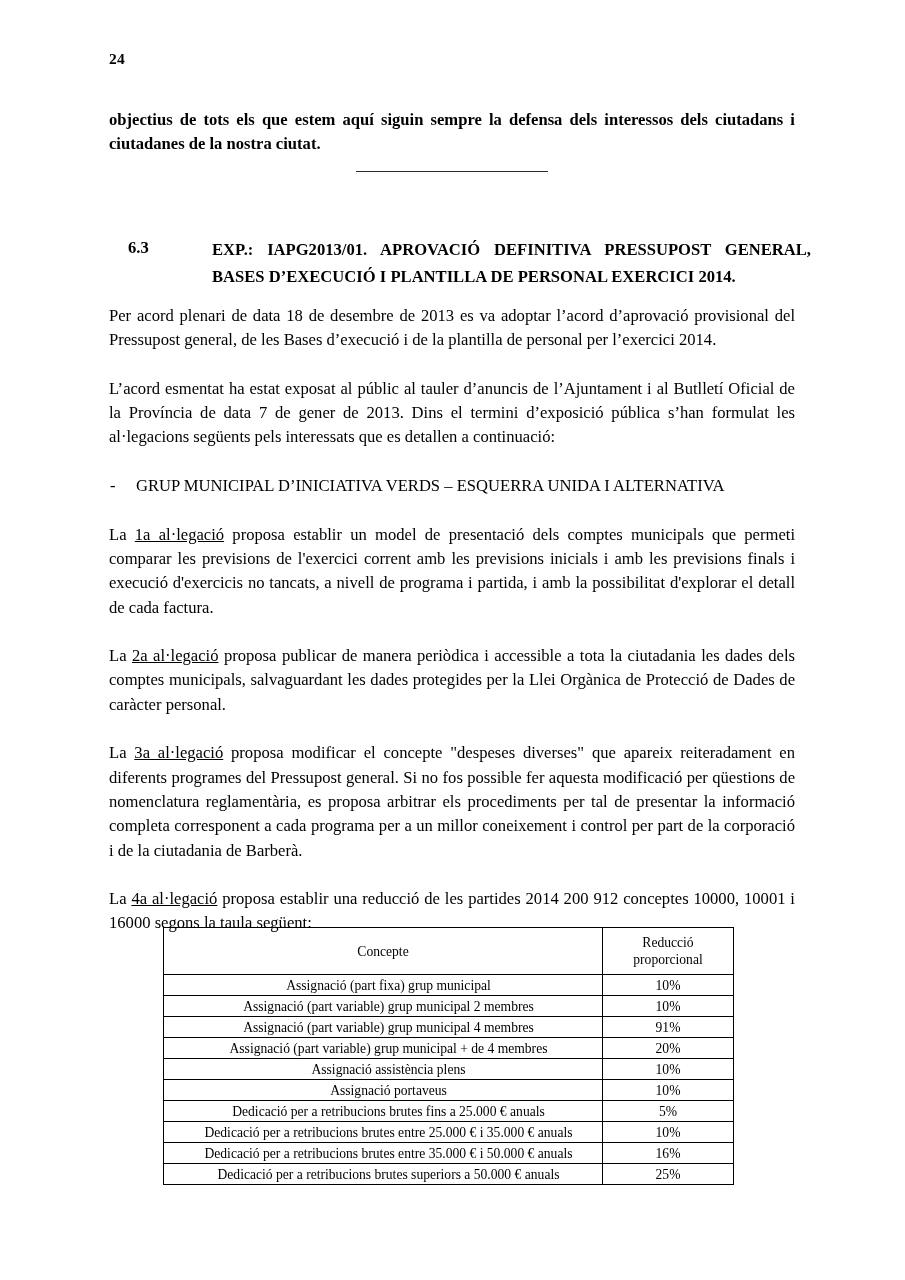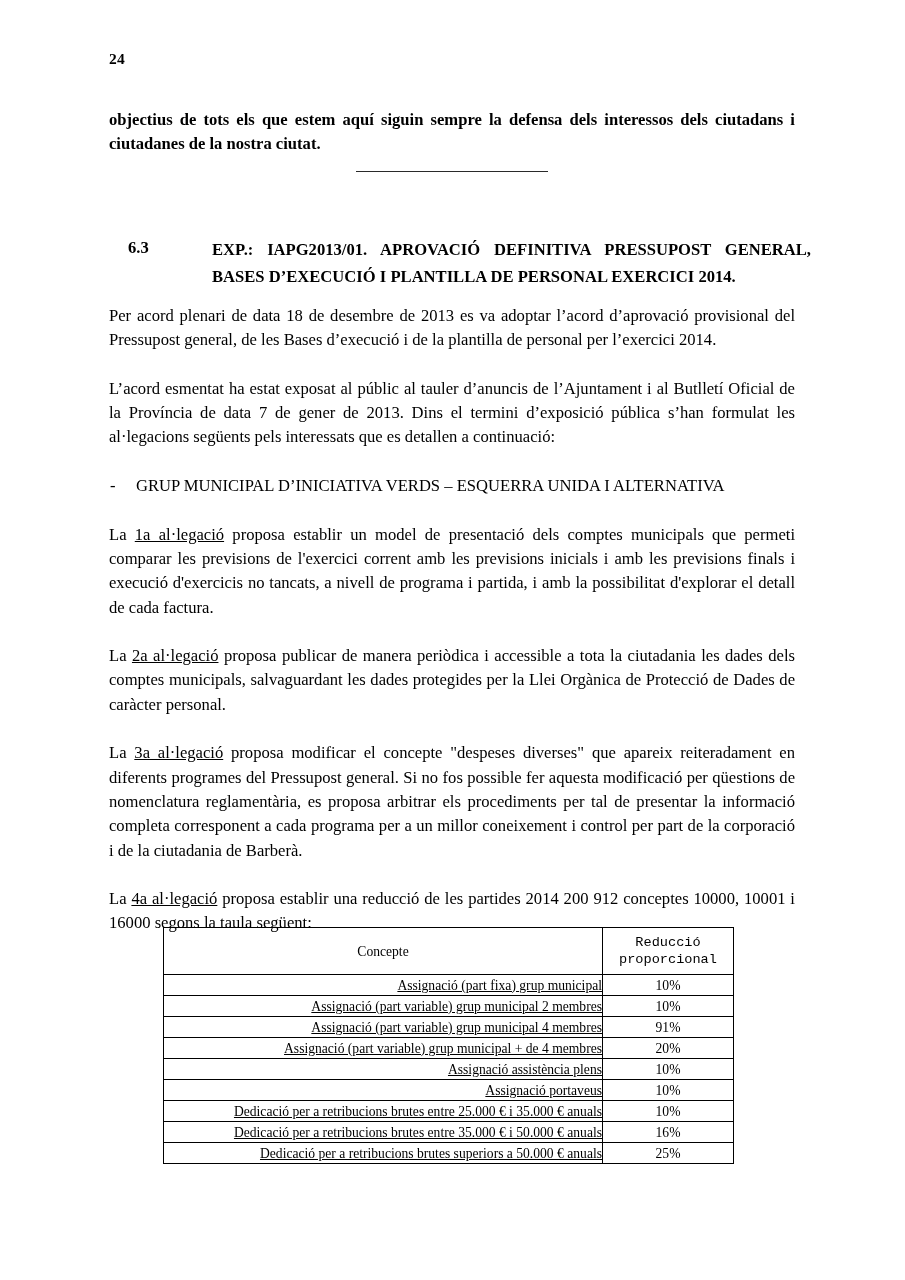--- a/index.html
+++ b/index.html
@@ -157,27 +157,25 @@
   }
   table.reduc th.c-concept {
     text-align: center;
     height: 42px;
     padding: 2px 4px;
   }
   table.reduc th.c-reduc {
     text-align: center;
     height: 42px;
     padding: 2px 0;
-    font-family: Liberation Mono, monospace;
   }
   table.reduc td.c-concept {
-    text-align: right;
+    text-align: center;
     padding-left: 11px;
     height: 18px;
-    text-decoration: underline;
   }
   table.reduc td.c-reduc {
     text-align: center;
     height: 18px;
   }
   col.w-concept { width: 439px; }
   col.w-reduc   { width: 131px; }
 </style>
 </head>
 <body>
@@ -268,20 +266,24 @@
           </tr>
           <tr>
             <td class="c-concept">Assignació assistència plens</td>
             <td class="c-reduc">10%</td>
           </tr>
           <tr>
             <td class="c-concept">Assignació portaveus</td>
             <td class="c-reduc">10%</td>
           </tr>
           <tr>
+            <td class="c-concept">Dedicació per a retribucions brutes fins a 25.000 € anuals</td>
+            <td class="c-reduc">5%</td>
+          </tr>
+          <tr>
             <td class="c-concept">Dedicació per a retribucions brutes entre 25.000 € i 35.000 € anuals</td>
             <td class="c-reduc">10%</td>
           </tr>
           <tr>
             <td class="c-concept">Dedicació per a retribucions brutes entre 35.000 € i 50.000 € anuals</td>
             <td class="c-reduc">16%</td>
           </tr>
           <tr>
             <td class="c-concept">Dedicació per a retribucions brutes superiors a 50.000 € anuals</td>
             <td class="c-reduc">25%</td>

